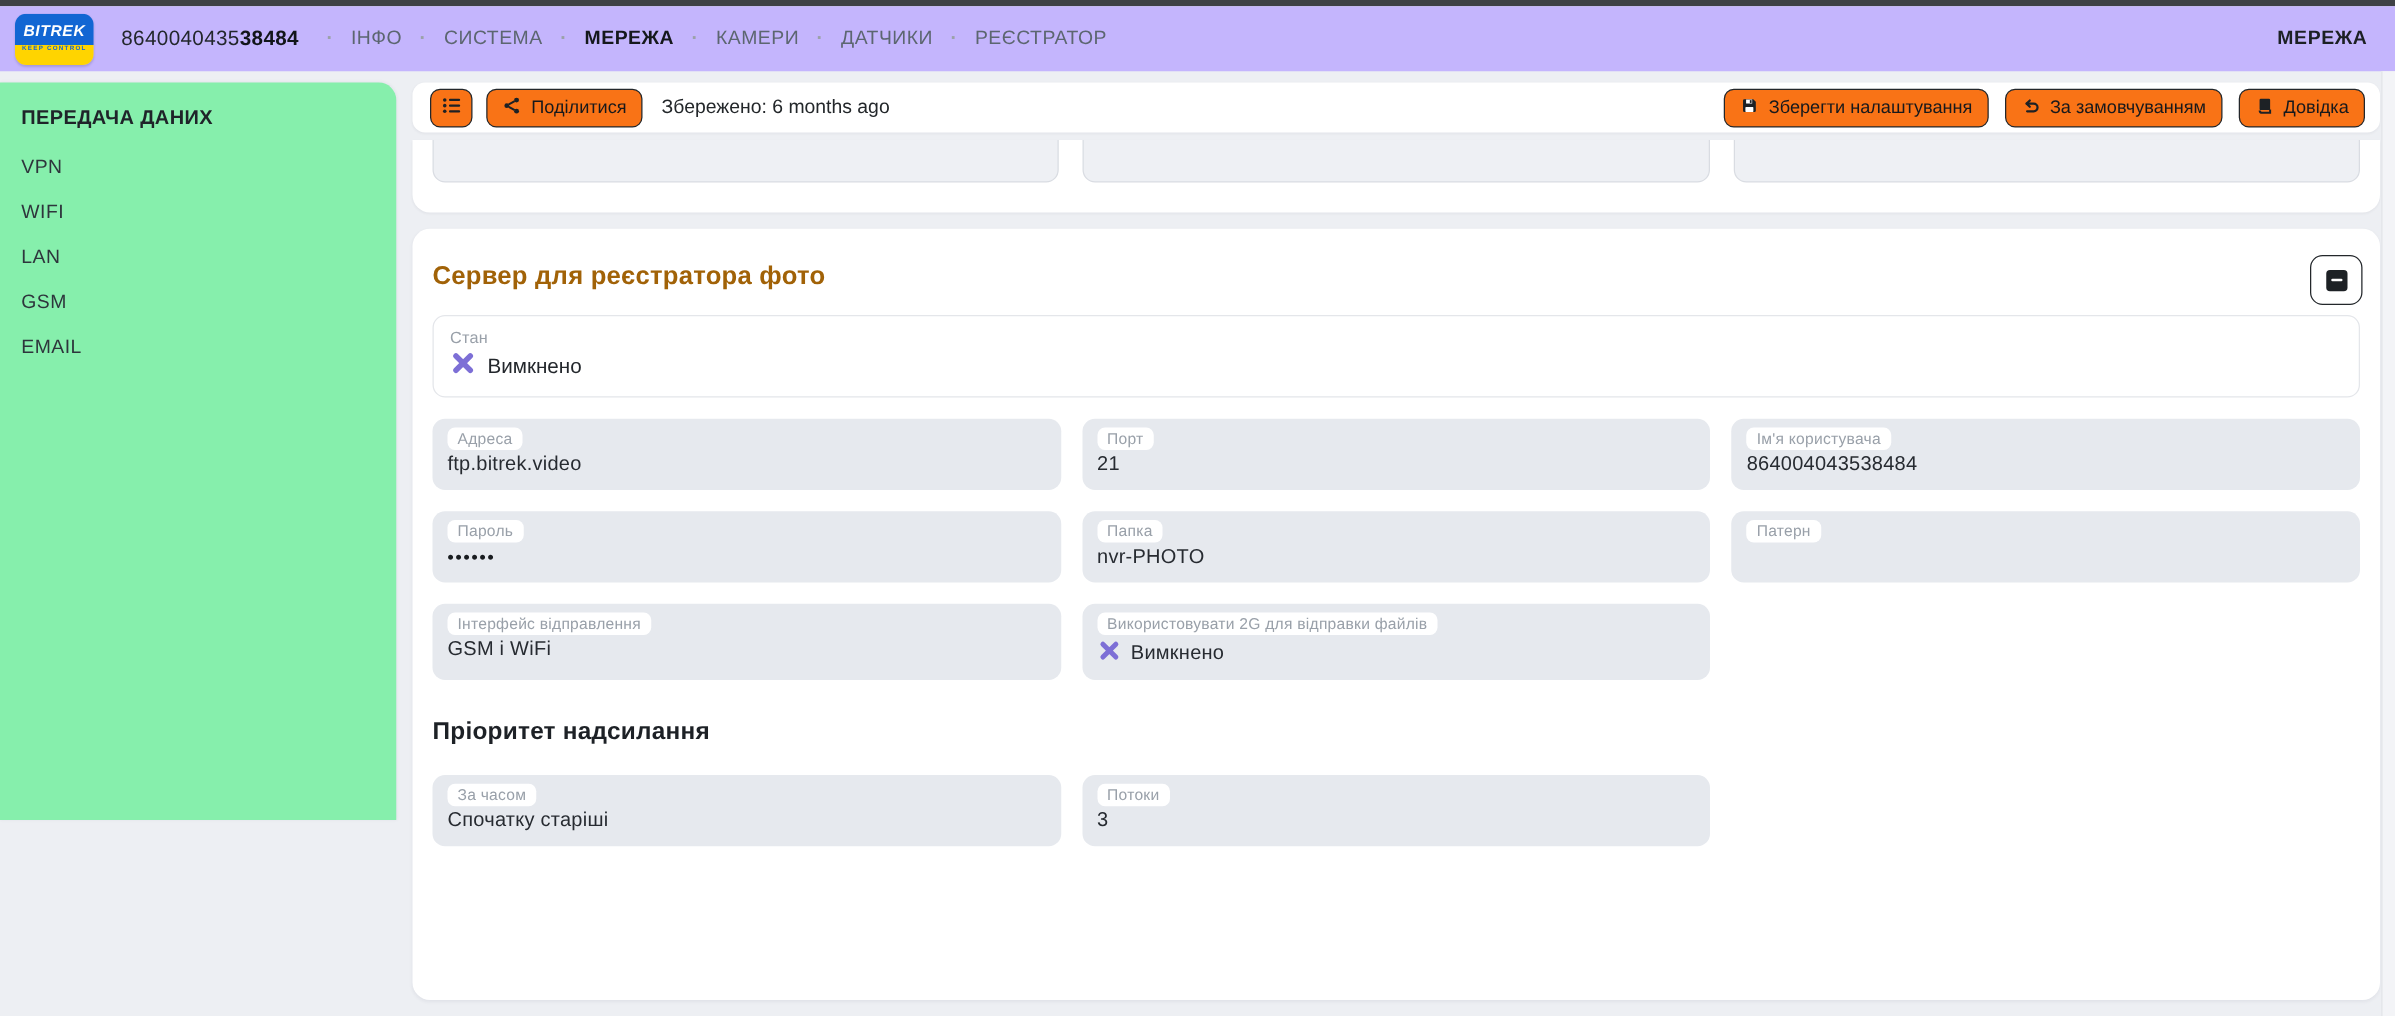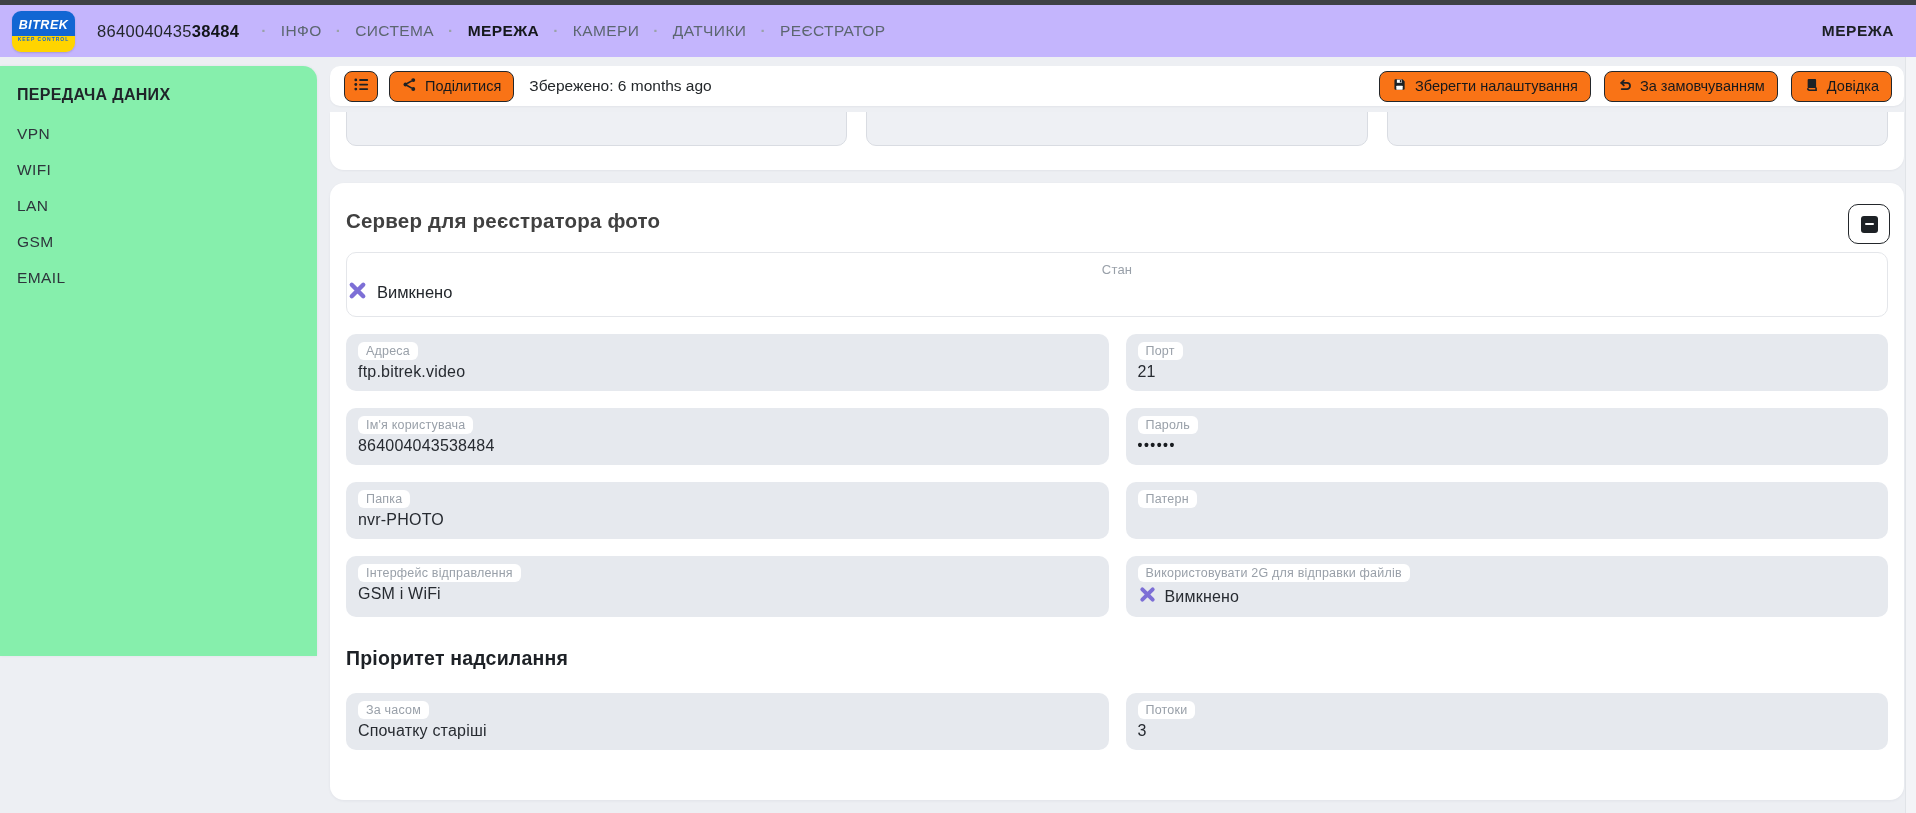--- a/index.html
+++ b/index.html
@@ -57,35 +57,35 @@
     margin-top:6px;height:58px;background:#fff;border-radius:0 0 14px 14px;overflow:hidden;
     padding:0 16px;box-sizing:border-box;display:grid;grid-template-columns:1fr 1fr 1fr;column-gap:19px;
     box-shadow:0 1px 2px rgba(30,40,60,.05);
   }
   .partial-field{height:74px;margin-top:-40px;background:#eef0f4;border:1px solid #d9dce2;border-radius:10px;box-sizing:border-box;}
   
   .card{
     margin-top:13px;height:617px;background:#fff;border-radius:14px;position:relative;
     padding:0 16px;box-sizing:border-box;box-shadow:0 1px 3px rgba(30,40,60,.06);
   }
-  .card-title{padding-top:26px;font-size:20.5px;font-weight:700;color:#404040;letter-spacing:.2px;}
+  .card-title{padding-top:26px;font-size:20.5px;font-weight:700;color:#a16207;letter-spacing:.2px;}
   .btn-collapse{
     position:absolute;top:21px;right:14px;width:42px;height:40px;border:1.6px solid #23272b;border-radius:10px;
     background:#fff;display:flex;align-items:center;justify-content:center;cursor:pointer;box-sizing:border-box;
   }
   .collapse-square{width:17px;height:17px;background:#1d2125;border-radius:3px;position:relative;}
   .collapse-square::after{content:"";position:absolute;left:4px;top:7.5px;width:9px;height:2px;background:#fff;border-radius:1px;}
   
   .state-field{
-    margin-top:19px;border:1px solid #e4e6ea;border-radius:10px;padding:9px 0 11px;box-sizing:border-box;cursor:pointer;text-align:center;
+    margin-top:19px;border:1px solid #e4e6ea;border-radius:10px;padding:9px 13px 11px;box-sizing:border-box;cursor:pointer;
   }
   .field-label{font-size:13px;color:#99a0a9;letter-spacing:.2px;}
   .state-value{margin-top:3px;display:flex;align-items:center;gap:9px;font-size:16.5px;color:#23272c;}
   
-  .grid{margin-top:17px;display:grid;grid-template-columns:1fr 1fr;column-gap:19px;row-gap:26px;gap:17px;}
+  .grid{margin-top:17px;display:grid;grid-template-columns:1fr 1fr 1fr;column-gap:19px;row-gap:26px;gap:17px;}
   .field{
     background:#e6e9ee;border-radius:10px;padding:7px 12px 9px;min-height:57px;box-sizing:border-box;cursor:pointer;
   }
   .chip{display:inline-block;background:#fff;border-radius:6px;padding:2px 8px;font-size:12.5px;color:#99a0a9;letter-spacing:.2px;}
   .field-value{margin-top:3px;font-size:16px;color:#272b31;letter-spacing:.2px;}
   .field-value.masked{font-weight:700;letter-spacing:1.5px;font-size:14px;color:#191c20;}
   .field-value.with-icon{display:flex;align-items:center;gap:8px;}
   .section-heading{margin:30px 0 0;font-size:19.5px;font-weight:700;color:#1d2126;letter-spacing:.2px;}
   .grid.priority{margin-top:23px;}
   

